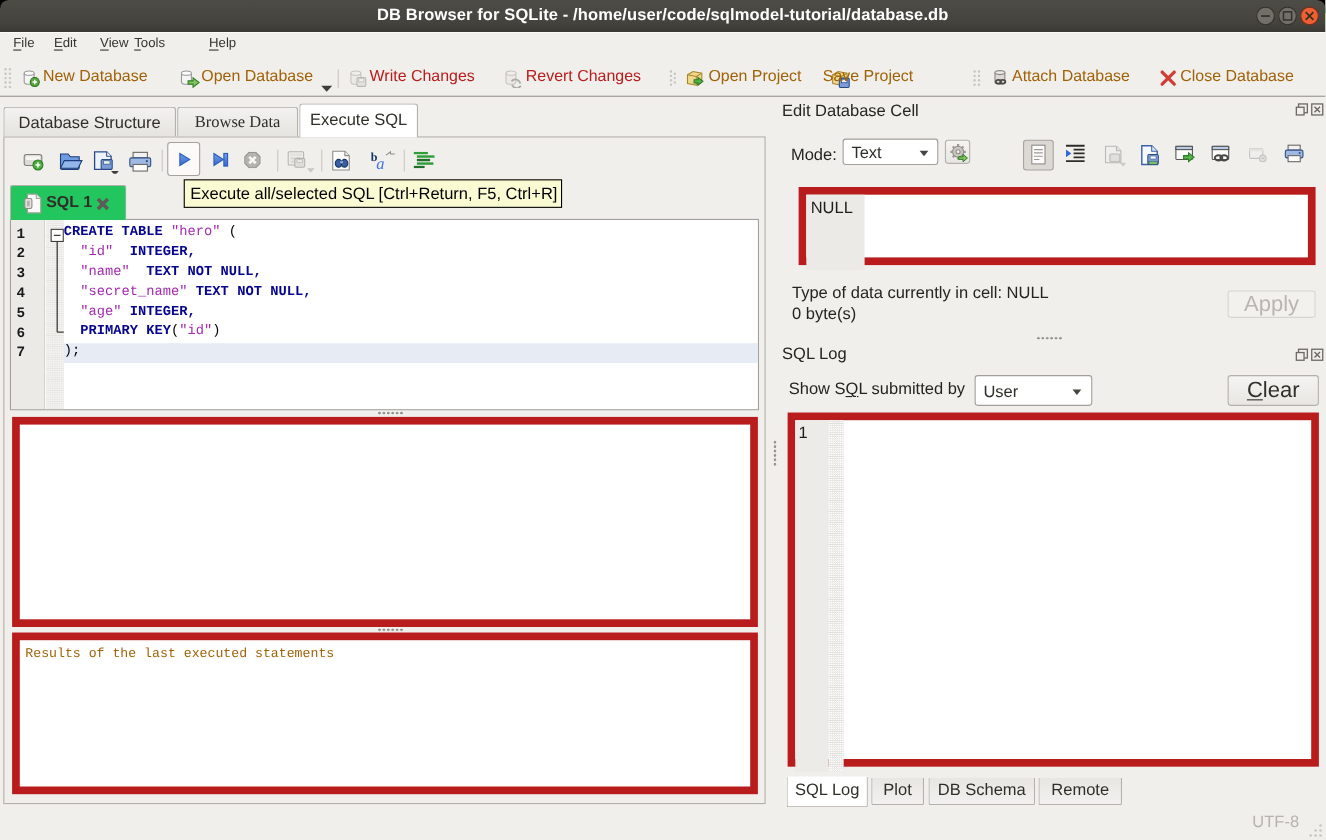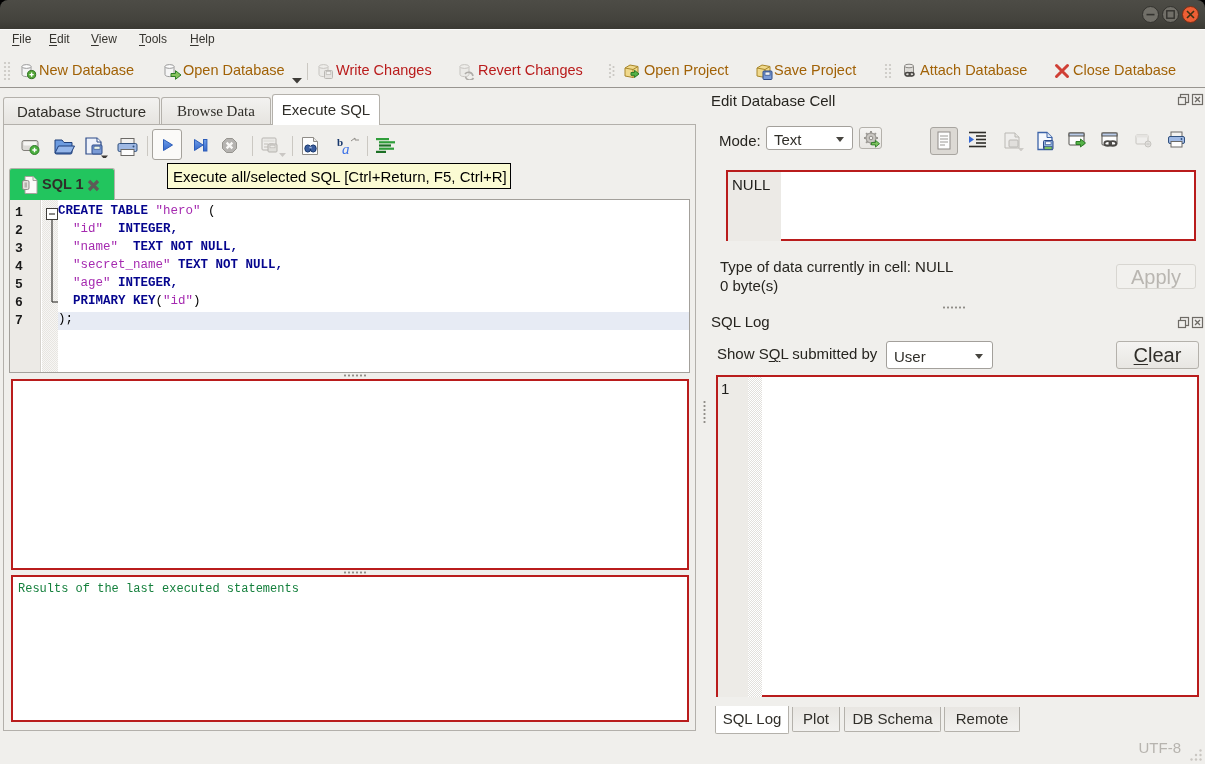--- a/index.html
+++ b/index.html
@@ -26,21 +26,21 @@
 .tbsep { position:absolute; top:9px; width:1px; height:17px; background:#cbc8c2; }
 .tbgrip { position:absolute; }
 
 
 .tab { position:absolute; border:1px solid #b4b1ab; border-bottom:none; border-radius:3px 3px 0 0;
   background:linear-gradient(#f3f2f0,#e6e4e0); text-align:center; font-size:15px; }
 .tab.active { background:#ffffff; z-index:5; }
 
 
 .frame { position:absolute; border:1px solid #b4b1ab; background:#f0efec; }
-.whitebox { position:absolute; border:2px solid #b91c1c; background:#fff; }
+.whitebox { position:absolute; border:7px solid #b91c1c; background:#fff; }
 
 
 #tooltip { position:absolute; left:167px; top:163px; width:344px; height:26px; background:#fbfbd3; border:1px solid #000; z-index:40; font-size:15px; color:#000; padding:4px 0 0 5px; }
 
 
 #editor { position:absolute; left:9px; top:199px; width:681px; height:174px; border:1px solid #a3a09b; background:#fff; overflow:hidden; }
 #gutter { position:absolute; left:0; top:0; width:31px; height:172px; background:#eceae6; border-right:1px solid #d6d3ce; }
 #foldmargin { position:absolute; left:32px; top:0; width:16px; height:172px;
   background-image:repeating-conic-gradient(#f7f6f4 0 25%, #e7e5e1 0 50%); background-size:2px 2px; }
 .lnum { position:absolute; left:0; width:26px; text-align:left; padding-left:5px; font:bold 13px "Liberation Mono", monospace; color:#1a1a1a; height:18px; line-height:18px; }
@@ -67,20 +67,21 @@
 .btab.active { background:#ffffff; }
 
 #statusbar { position:absolute; left:0; top:735px; width:1205px; height:29px;text-align:center; }
 #utf8 { position:absolute; right:24px; top:4px; color:#b7b4af; font-size:15px; }
 </style></head>
 <body>
 
 <div class="corner" style="left:0;"></div>
 <div class="corner" style="right:0;"></div>
 <div id="titlebar">
+  <div id="titletext">DB Browser for SQLite - /home/user/code/sqlmodel-tutorial/database.db</div>
   <div class="winbtn" style="left:1142px;">
       <svg width="17" height="17">
         <circle cx="8.5" cy="8.5" r="8" fill="#716f68" stroke="#33322e" stroke-width="1"></circle>
         <rect x="4.5" y="7.8" width="8" height="1.6" fill="#33322e"></rect>
       </svg>
     </div>
   <div class="winbtn" style="left:1162px;">
       <svg width="17" height="17">
         <circle cx="8.5" cy="8.5" r="8" fill="#716f68" stroke="#33322e" stroke-width="1"></circle>
         <rect x="4.8" y="4.8" width="7.4" height="7.4" fill="none" stroke="#33322e" stroke-width="1.4"></rect>
@@ -91,21 +92,21 @@
         <circle cx="8.5" cy="8.5" r="8" fill="#ee5f35" stroke="#7d2d14" stroke-width="1"></circle>
         <path d="M5 5 L12 12 M12 5 L5 12" stroke="#3a3214" stroke-width="1.6"></path>
       </svg>
     </div>
 </div>
 
 <div id="menubar">
   <div class="menuitem" style="left:12px;"><u>F</u>ile</div>
   <div class="menuitem" style="left:49px;"><u>E</u>dit</div>
   <div class="menuitem" style="left:91px;"><u>V</u>iew</div>
-  <div class="menuitem" style="left:139px;"><u>T</u>ools</div>
+  <div class="menuitem" style="left:122px;"><u>T</u>ools</div>
   <div class="menuitem" style="left:190px;"><u>H</u>elp</div>
 </div>
 
 <div id="toolbar">
   <svg class="tbgrip" style="left:3px; top:7px;" width="8" height="20">
       <g fill="#c9c6c1">
         <circle cx="2" cy="2" r="1.1"></circle>
         <circle cx="6" cy="2" r="1.1"></circle>
         <circle cx="2" cy="6" r="1.1"></circle>
         <circle cx="6" cy="6" r="1.1"></circle>
@@ -171,21 +172,21 @@
       <path d="M8 10.5 h3.5 v-2.2 l4.5 3.6 -4.5 3.6 v-2.2 h-3.5 z" fill="#55b348" stroke="#2e7d27"></path>
     </svg>
   <div class="tbtext" style="left:644px;">Open Project</div>
 
   <svg class="abs" style="left:755px; top:8px;" width="19" height="18">
       <path d="M2 6 l5-3 8 1.5 v8 l-5 3 -8-1.5 z" fill="#f0d98c" stroke="#a8862a"></path>
       <path d="M2 6 l8 1.5 5-3 M10 7.5 v8" fill="none" stroke="#a8862a"></path>
       <rect x="8" y="9" width="9" height="8.5" rx="1" fill="#7a9bd6" stroke="#2c4a87"></rect>
       <rect x="10" y="10" width="5" height="3.2" fill="#f5f4f2" stroke="#2c4a87" stroke-width=".7"></rect>
     </svg>
-  <div class="tbtext" style="left:774px;">Save Project</div>
+  <div class="tbtext" style="left:748px;">Save Project</div>
 
   <svg class="tbgrip" style="left:884px; top:9px;" width="8" height="17">
       <g fill="#c9c6c1">
         <circle cx="2" cy="2" r="1.1"></circle>
         <circle cx="6" cy="2" r="1.1"></circle>
         <circle cx="2" cy="6" r="1.1"></circle>
         <circle cx="6" cy="6" r="1.1"></circle>
         <circle cx="2" cy="10" r="1.1"></circle>
         <circle cx="6" cy="10" r="1.1"></circle>
         <circle cx="2" cy="14" r="1.1"></circle>
@@ -328,21 +329,21 @@
   <div class="codeline" style="top:58px;">  <span class="str">"secret_name"</span> <span class="kw">TEXT NOT NULL,</span></div>
   <div class="codeline" style="top:76px;">  <span class="str">"age"</span> <span class="kw">INTEGER,</span></div>
   <div class="codeline" style="top:94px;">  <span class="kw">PRIMARY KEY</span>(<span class="str">"id"</span>)</div>
   <div class="codeline" style="top:112px;">);</div>
 </div>
 
 <div class="dots-h" style="left:343px; top:374px;"></div>
 <div class="whitebox" style="left:11px; top:379px; width:678px; height:191px;"></div>
 <div class="dots-h" style="left:343px; top:571px;"></div>
 <div class="whitebox" style="left:11px; top:575px; width:678px; height:147px;">
-  <div style="position:absolute; left:5px; top:5px; font:12px 'Liberation Mono', monospace; color:#15803d;">Results of the last executed statements</div>
+  <div style="position:absolute; left:5px; top:5px; font:12px 'Liberation Mono', monospace; color:#a16207;">Results of the last executed statements</div>
 </div>
 
 <div class="dots-v" style="left:703px; top:400px;"></div>
 
 <div class="docktitle" style="left:711px; top:92px;">Edit Database Cell</div>
 <svg class="abs" style="left:1177px; top:93px;" width="13" height="13">
     <rect x="3.5" y="1.5" width="8" height="8" fill="none" stroke="#6e6b66" stroke-width="1.2"></rect>
     <rect x="1.5" y="4.5" width="7" height="7" fill="#f0efec" stroke="#6e6b66" stroke-width="1.2"></rect>
   </svg>
 <svg class="abs" style="left:1191px; top:93px;" width="13" height="13">

